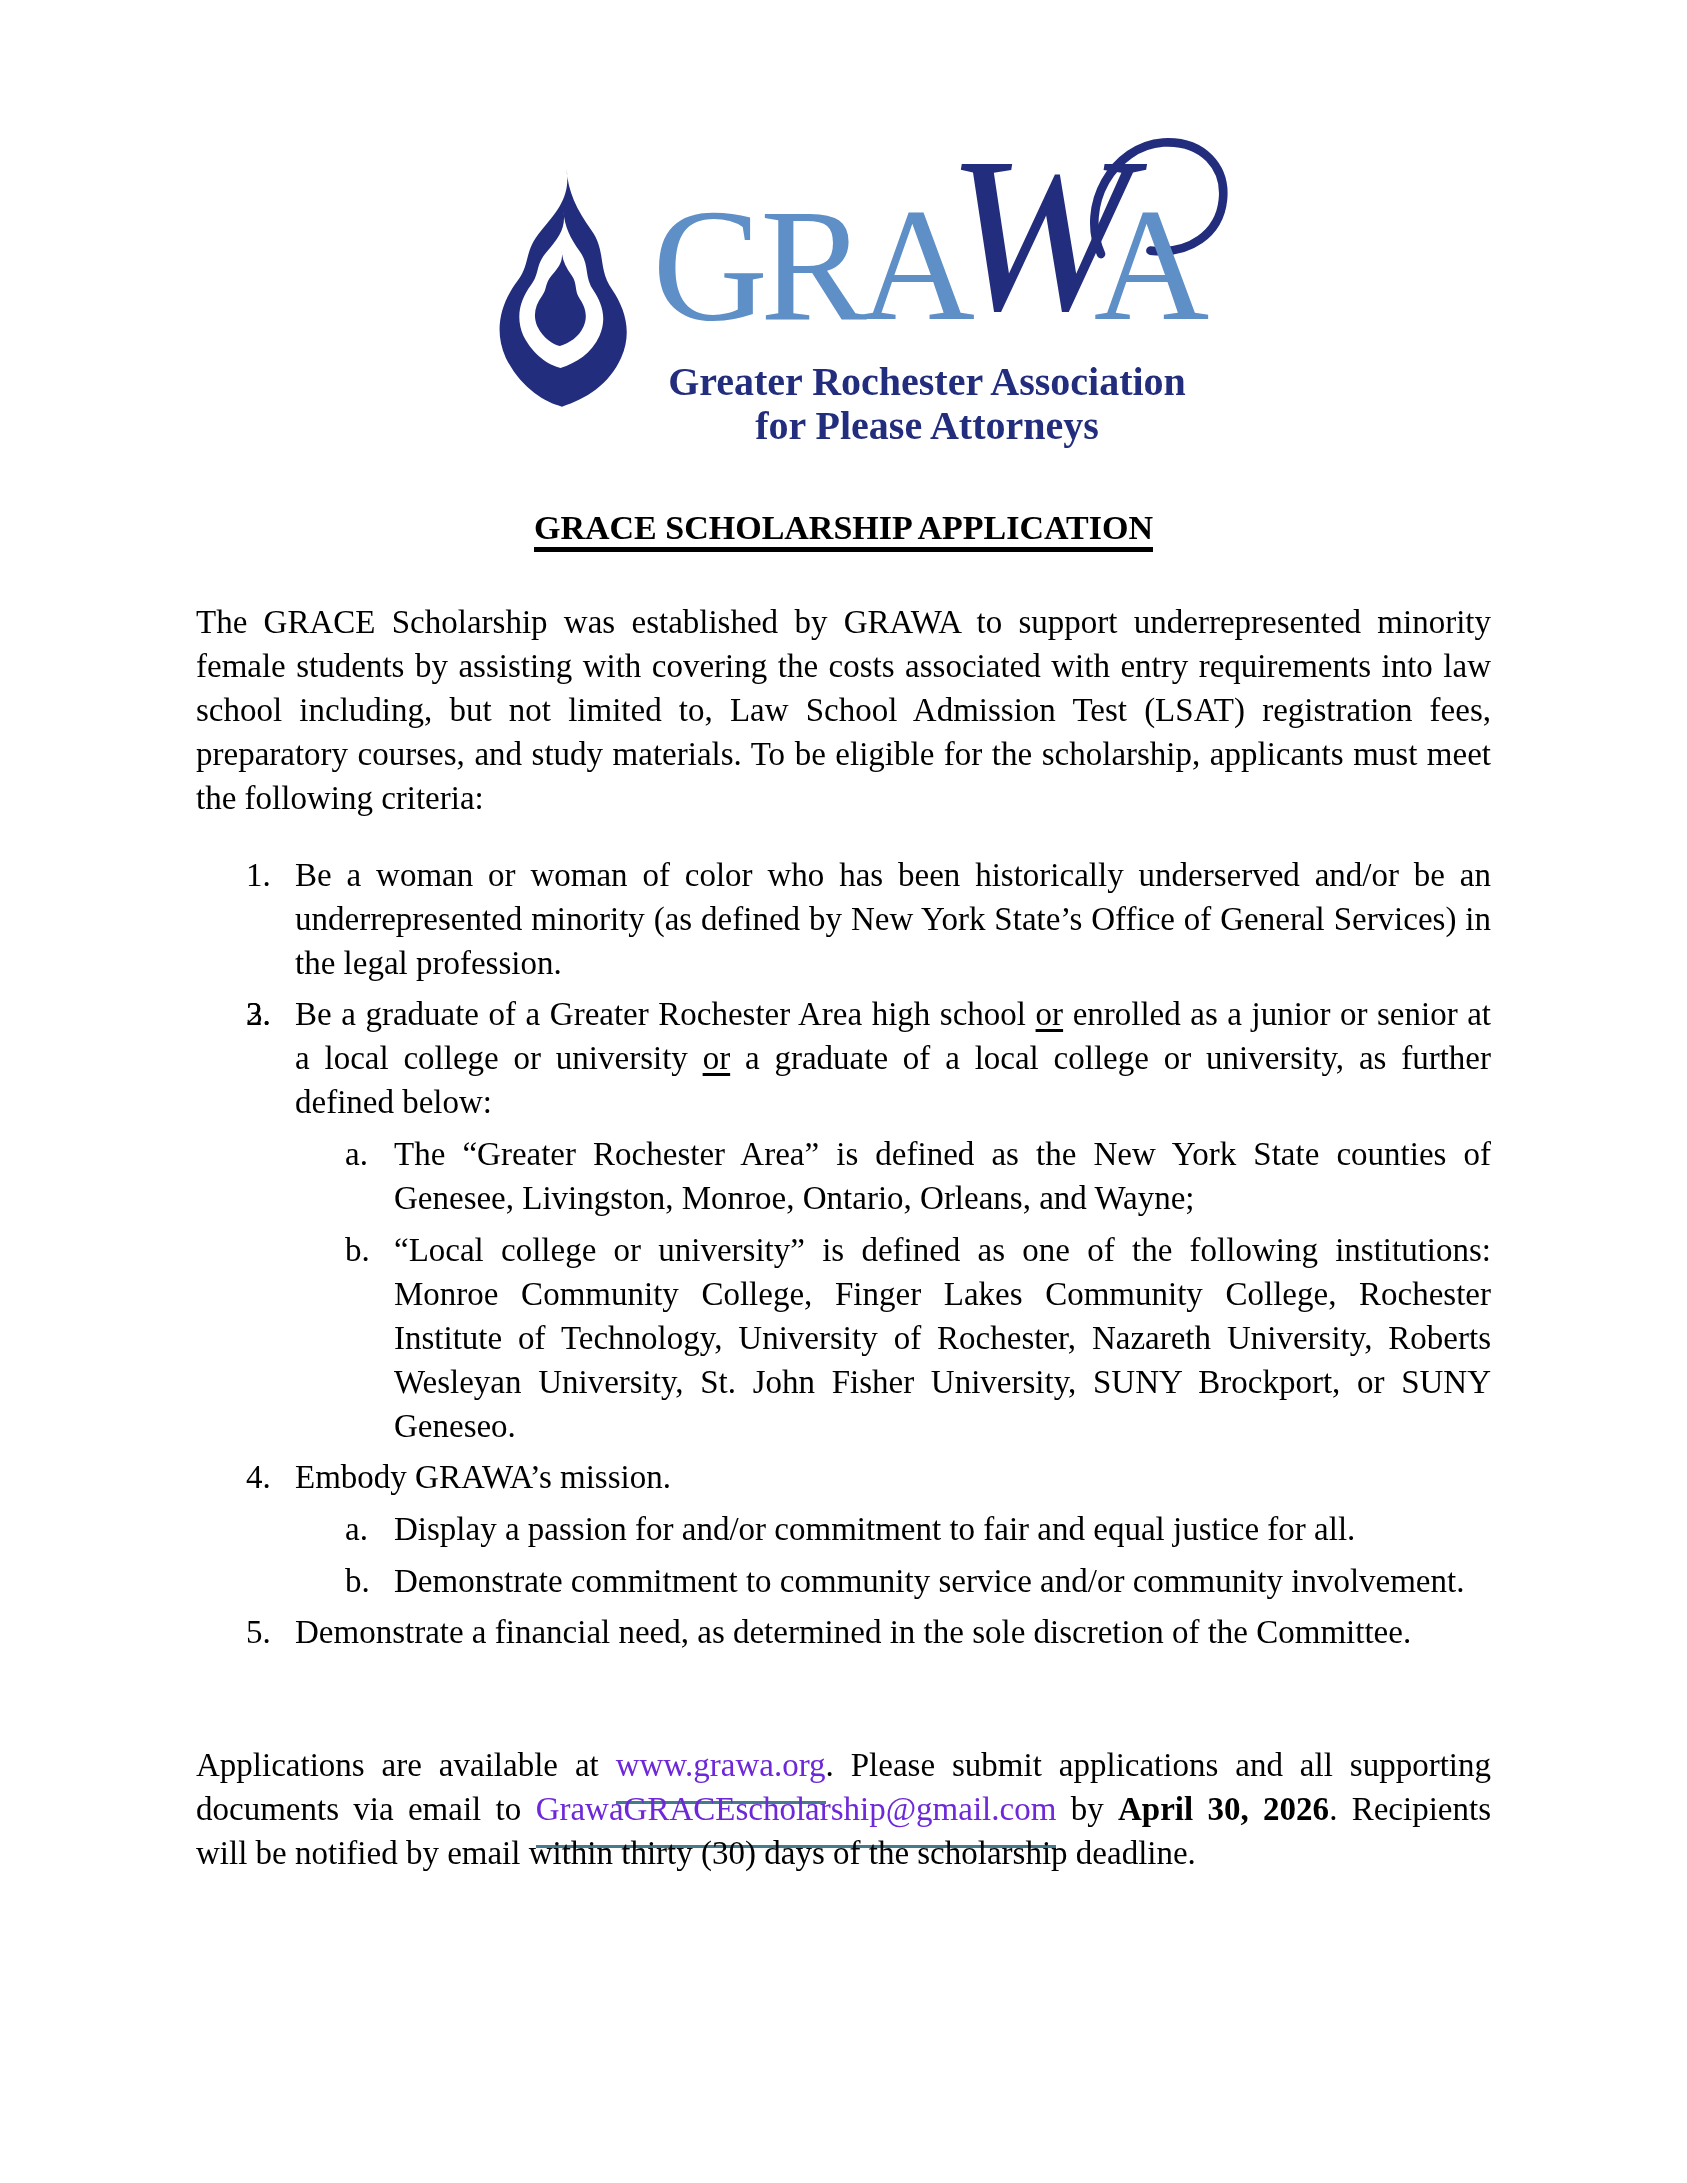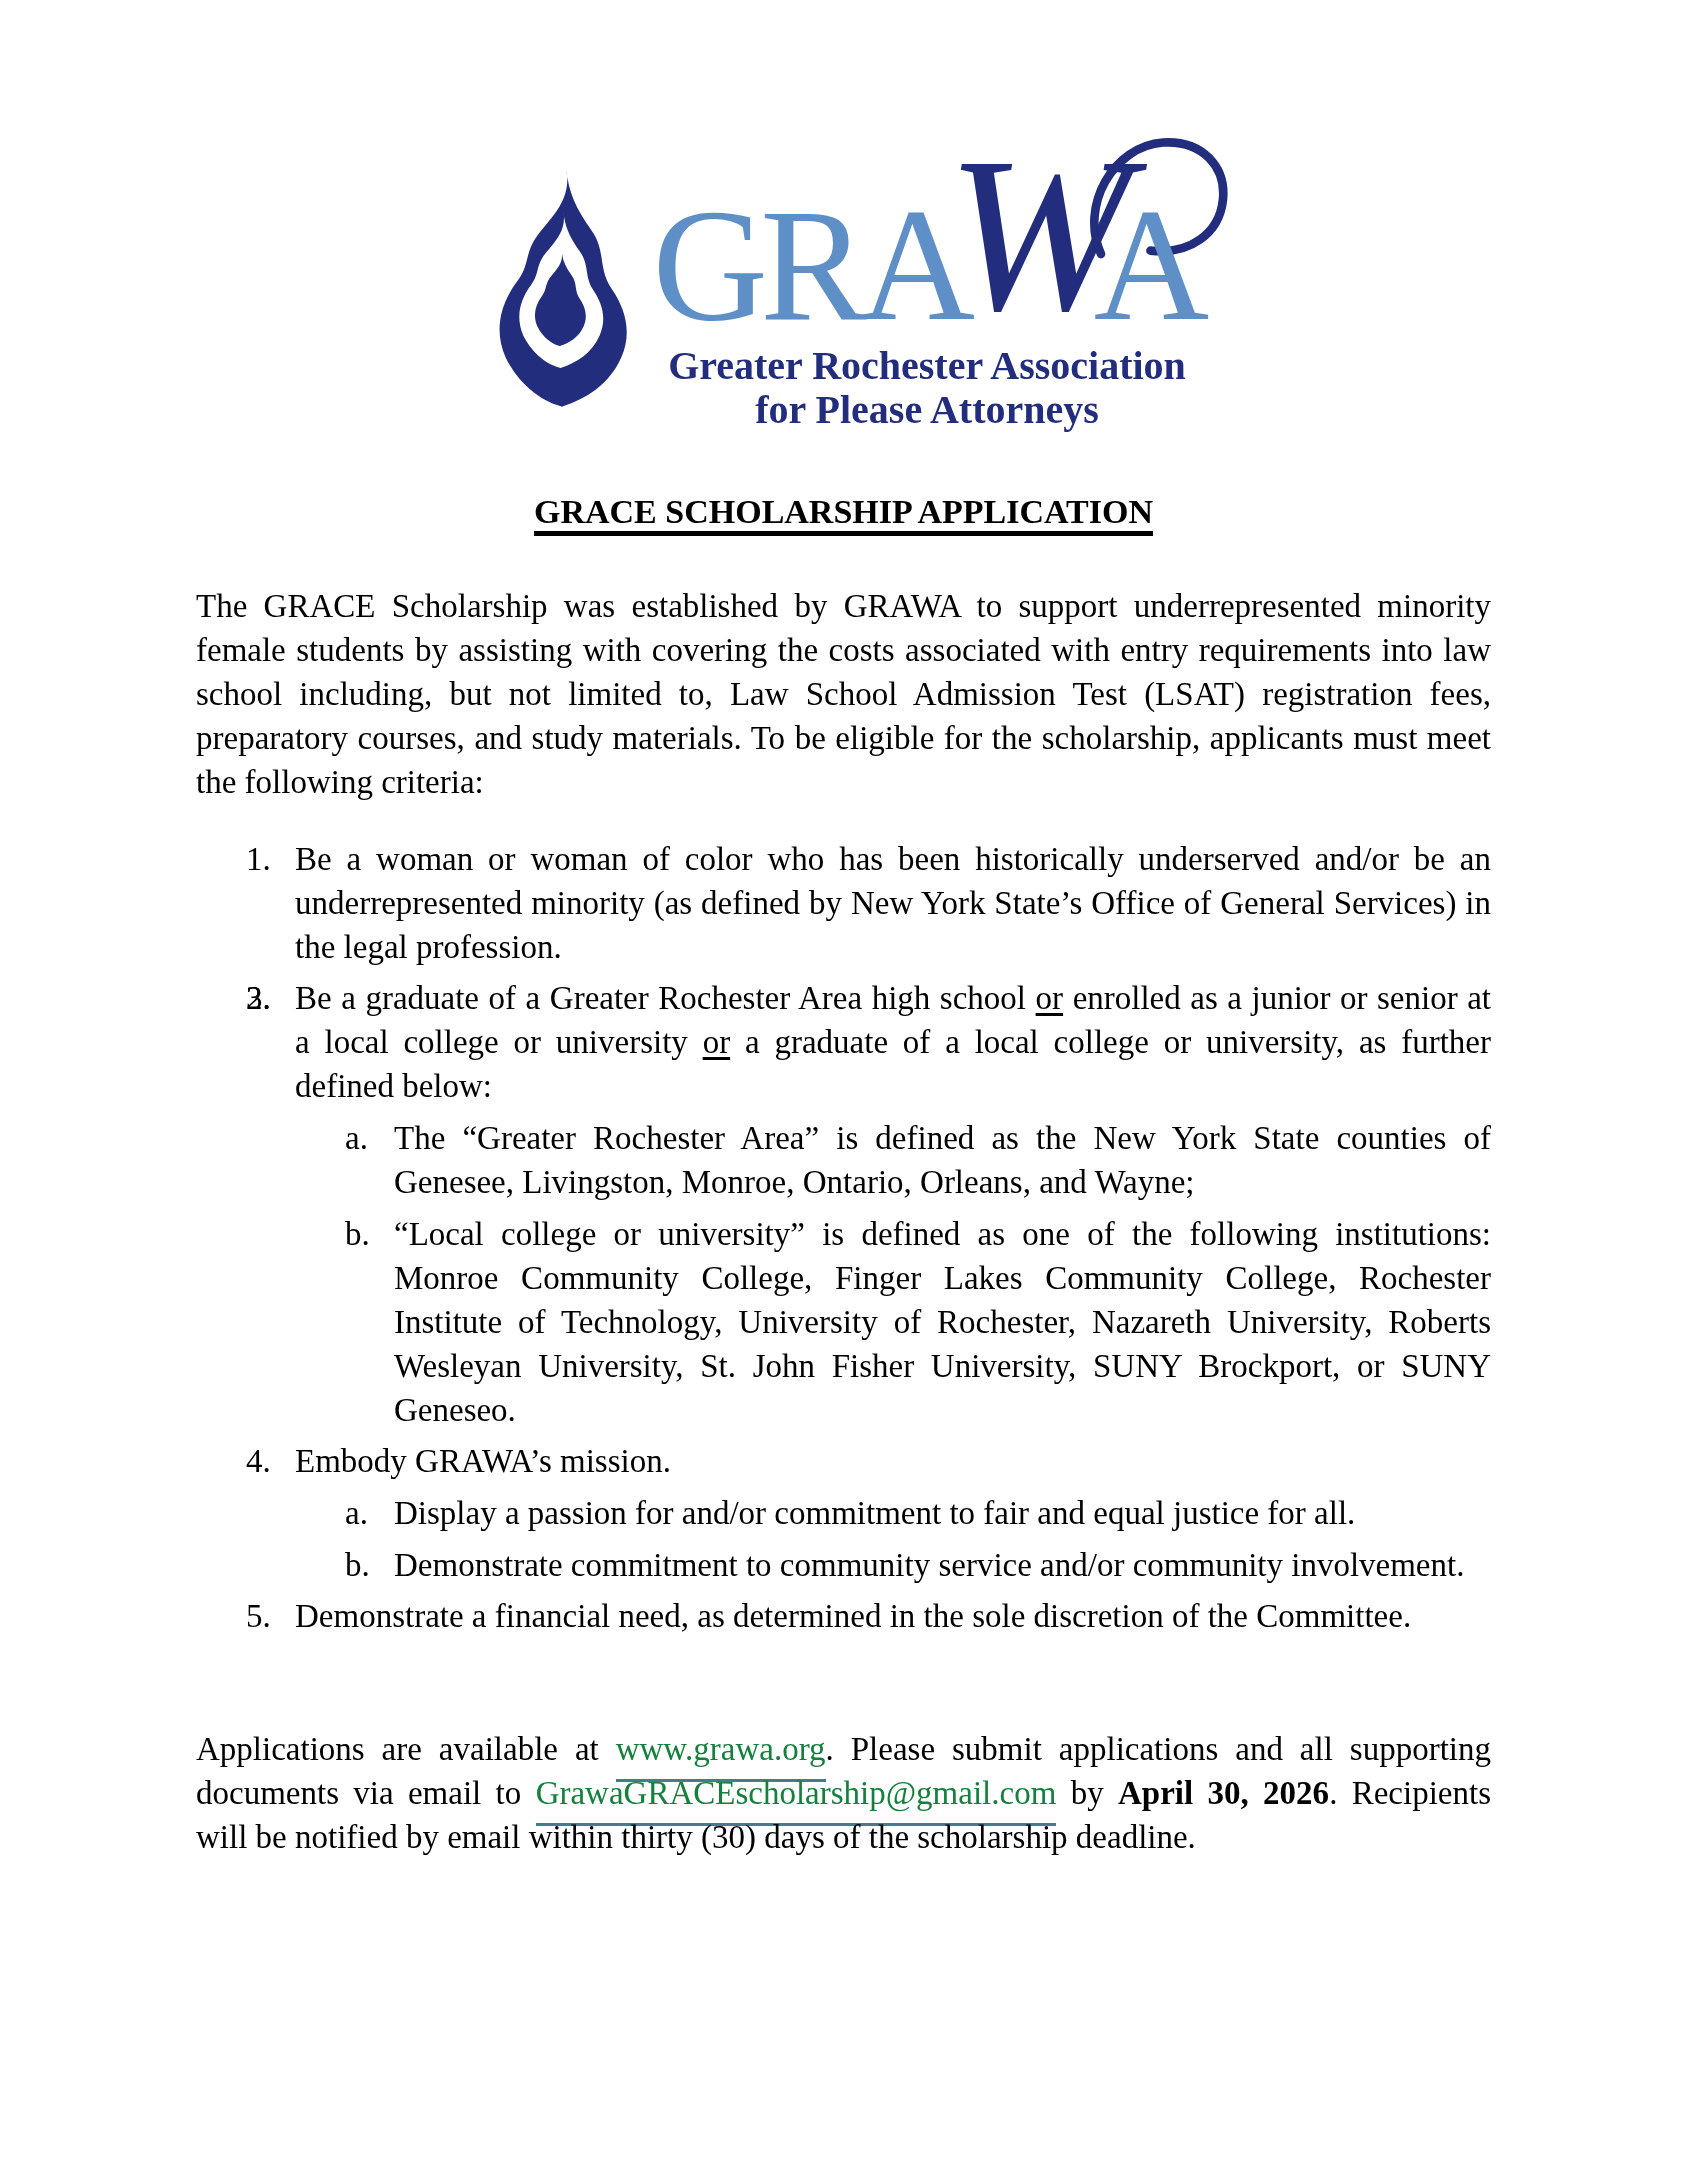--- a/index.html
+++ b/index.html
@@ -55,21 +55,21 @@
     right: -39px;
     top: -32px;
     z-index: 0;
   }
   .org-line1, .org-line2 {
     font-family: "Liberation Serif", serif;
     font-weight: 700;
     color: #232d7d;
     font-size: 40px;
     line-height: 1.05;
-    margin-top: 0;
+    margin-top: 16px;
     text-align: center;
   }
   .org-line2 { margin-top: 2.2px; }
   .tagline {
     margin-top: 23px;
     text-align: center;
     font-family: "Liberation Sans", sans-serif;
     font-weight: 700;
     font-size: 29px;
     color: #2c3b96;
@@ -101,24 +101,24 @@
     line-height: 44px;
     text-align: justify;
     margin-top: 7.7px;
   }
   .item .marker { position: absolute; left: 50px; top: 0; }
   .item.sub { padding-left: 198px; }
   .item.sub .marker { left: 149px; }
   .or-em { font-weight: 400; text-decoration: underline; text-decoration-thickness: 3.3px; text-underline-offset: 4.4px; }
   .closing { margin-top: 89px; }
   .doc-link {
-    color: #15803d;
+    color: #6d28d9;
     text-decoration: none;
     border-bottom: 3.3px solid #457b8d;
-    padding-bottom: 12px;
+    padding-bottom: 18px;
     cursor: pointer;
   }
   .bold-date { font-weight: 700; }
 </style>
 </head>
 <body>
 
 <div class="page">
 
   <div class="logo-row">

